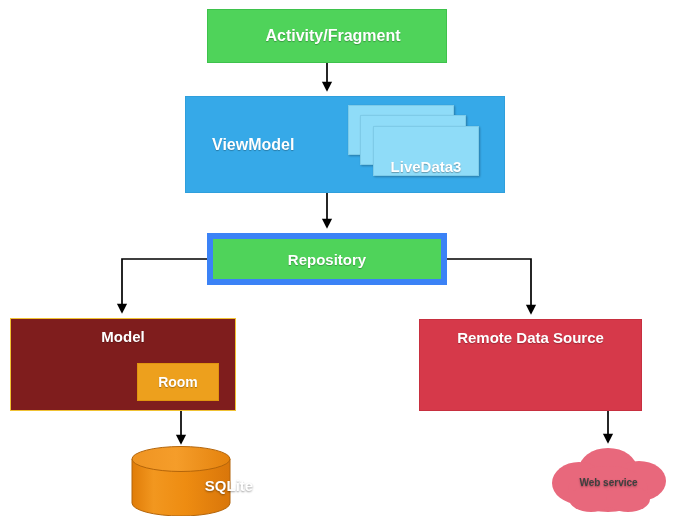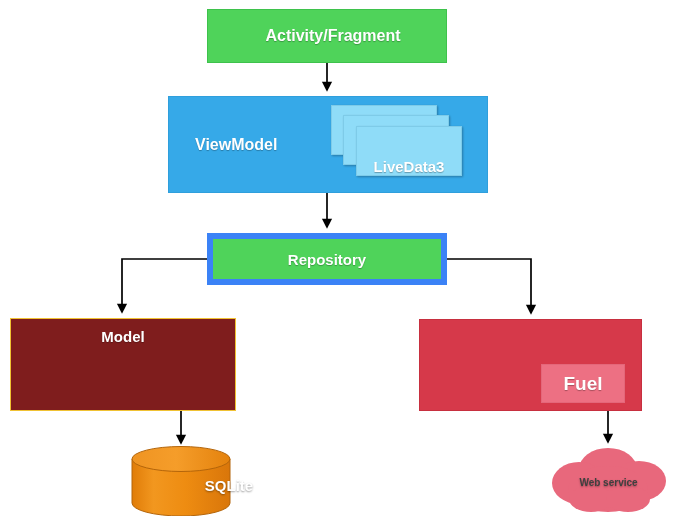--- a/index.html
+++ b/index.html
@@ -35,21 +35,21 @@
     left: 207px; top: 9px; width: 240px; height: 54px;
     background: #4fd35a;
     border: 1px solid #3ec24c;
     align-items: center; justify-content: center;
     font-size: 16px;
     padding-left: 12px;
   }
 
   
   #viewmodel-box {
-    left: 168px; top: 96px; width: 320px; height: 97px;
+    left: 185px; top: 96px; width: 320px; height: 97px;
     background: #36a9e8;
     border: 1px solid #2f9fdc;
   }
   #viewmodel-label {
     position: absolute;
     left: 26px; top: 0; height: 100%;
     display: flex; align-items: center;
     font-size: 16px;
     color: #ffffff; font-weight: bold;
     text-shadow: 0 1px 1px rgba(0,0,0,0.28);
@@ -206,26 +206,27 @@
       </div>
     </div>
   </div>
 
   <div class="node" id="repository-box">
     <span class="node-label">Repository</span>
   </div>
 
   <div class="node" id="model-box">
     <span id="model-label">Model</span>
+    <div id="room-box">
+      <span>Room</span>
+    </div>
   </div>
 
   <div class="node" id="remote-box">
-    <div id="fuel-box">
-      <span>Fuel</span>
-    </div>
+    <span id="remote-label">Remote Data Source</span>
   </div>
 
   <div id="sqlite-node">
     <svg width="100" height="70" viewBox="0 0 100 70">
       <defs>
         <linearGradient id="cylBody" x1="0" y1="0" x2="1" y2="0">
           <stop offset="0%" stop-color="#e07c08"></stop>
           <stop offset="22%" stop-color="#f2971f"></stop>
           <stop offset="55%" stop-color="#ee8c11"></stop>
           <stop offset="100%" stop-color="#d9760a"></stop>

